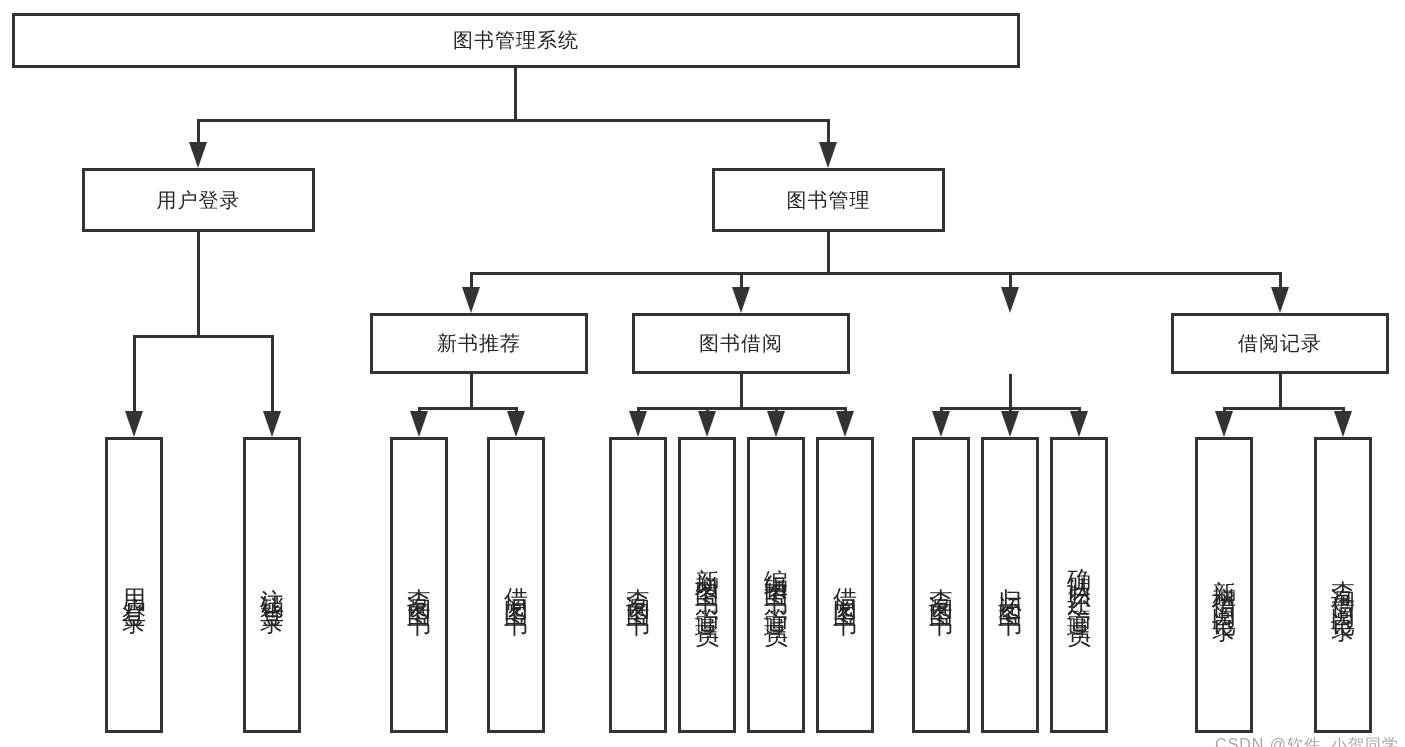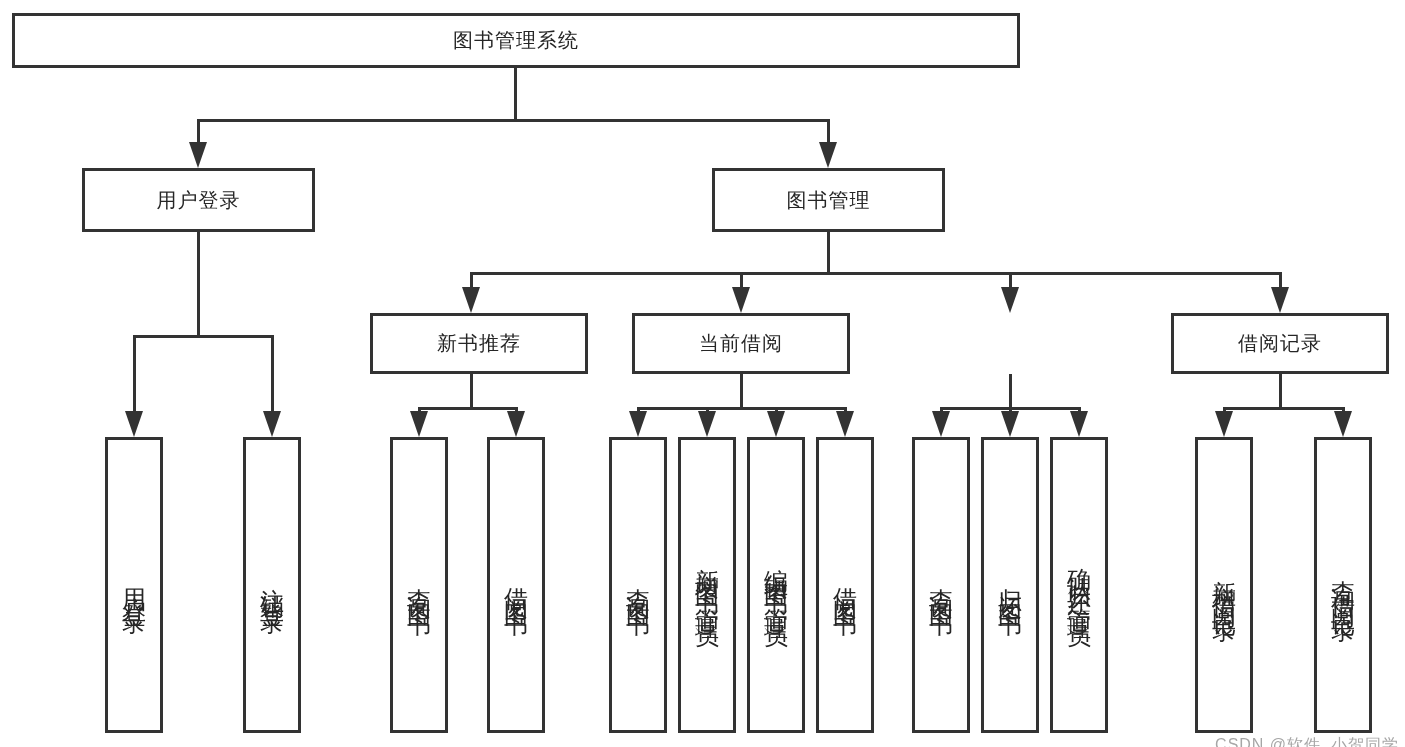--- a/index.html
+++ b/index.html
@@ -44,21 +44,21 @@
 
   <div class="box hbox" style="left:712px; top:168px; width:233px; height:64px;text-align:center;">
     <span>图书管理</span>
   </div>
 
   <div class="box hbox" style="left:362px; top:313px; width:218px; height:61px;margin-left:8px;">
     <span>新书推荐</span>
   </div>
 
   <div class="box hbox" style="left:632px; top:313px; width:218px; height:61px;">
-    <span>当前借阅</span>
+    <span>图书借阅</span>
   </div>
 
 
   <div class="box hbox" style="left:1171px; top:313px; width:218px; height:61px;">
     <span>借阅记录</span>
   </div>
 
   <div class="box vbox" style="left:105px; top:437px; width:58px; height:296px;">
     <span>用户登录</span>
   </div>

